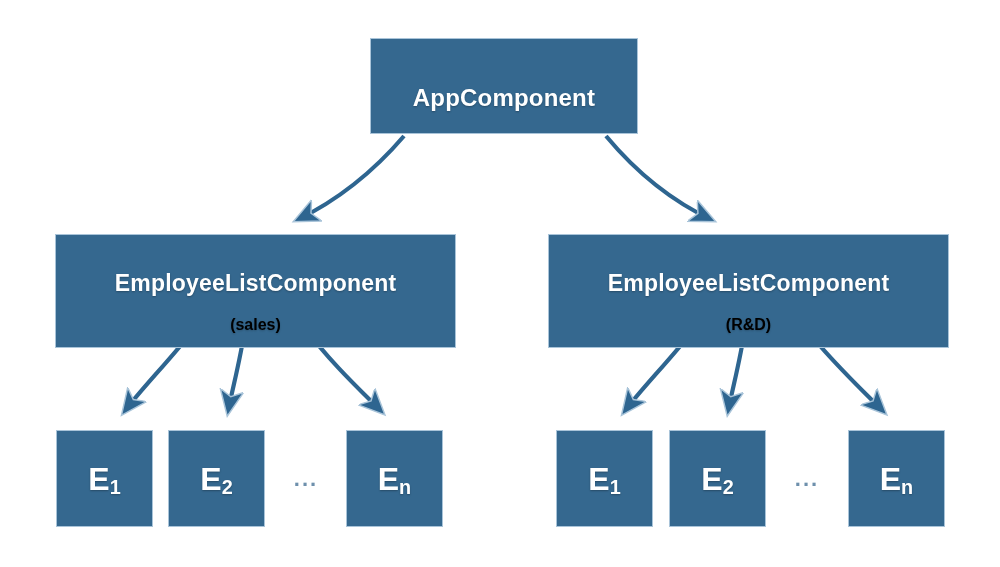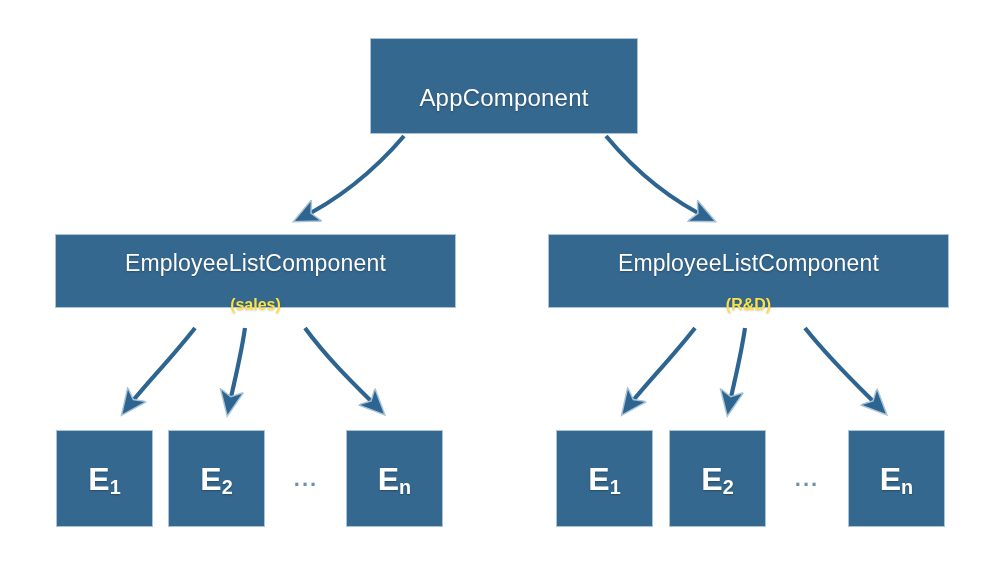--- a/index.html
+++ b/index.html
@@ -32,47 +32,47 @@
     border: 1px solid #A9C4D9;
     display: flex;
     flex-direction: column;
     align-items: center;
     justify-content: center;
     color: #ffffff;
     text-align: center;
     z-index: 2;
   }
   .node-title {
-    font-weight: normal;
+    font-weight: bold;
     letter-spacing: 0.2px;
     line-height: 1.05;
     text-shadow: 0 1px 2px rgba(0,0,0,0.28);
     margin-top: 23px;
   }
   .node-sub {
     font-weight: bold;
-    color: #fde047;
+    color: #000000;
     line-height: 1.2;
     margin-top: 20px;
     text-shadow: 0 1px 2px rgba(0,0,0,0.20);
     text-align: right;
   }
   
   #node-app {
     left: 370px;
     top: 38px;
     width: 268px;
     height: 96px;
   }
   #node-app .node-title { font-size: 24px; }
 
   
   .list-node {
     top: 234px;
-    height: 74px;
+    height: 114px;
   }
   #node-list-sales { left: 55px;  width: 401px; }
   #node-list-rnd   { left: 548px; width: 401px; }
   .list-node .node-title { font-size: 23px; }
   .list-node .node-sub   { font-size: 16px; }
 
   
   .leaf-node {
     top: 430px;
     width: 97px;

